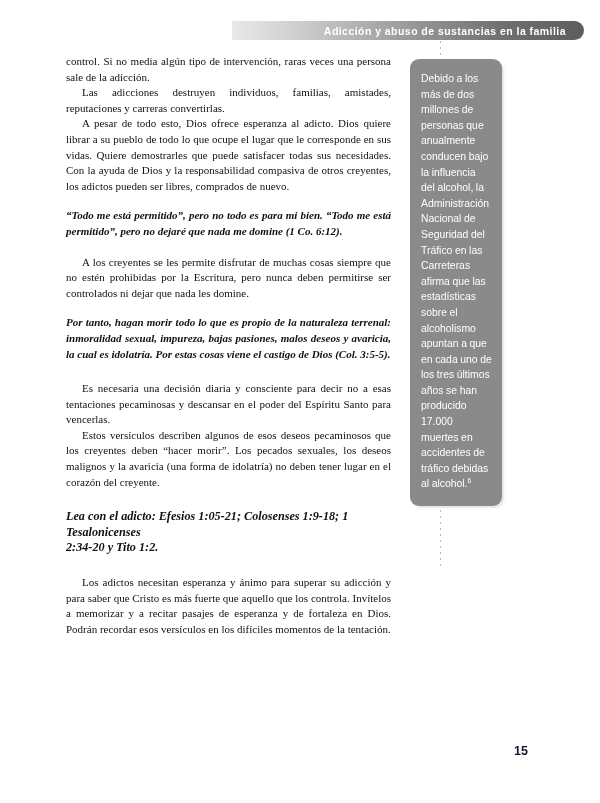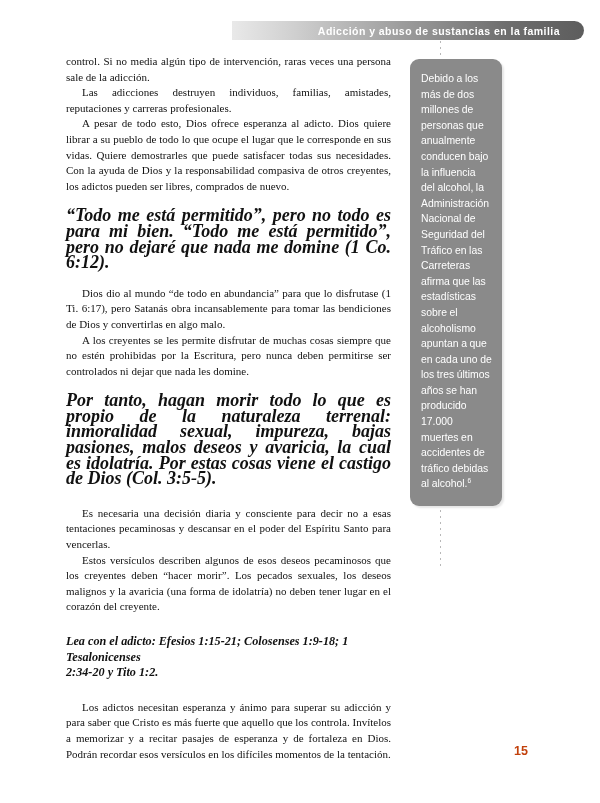--- a/index.html
+++ b/index.html
@@ -23,21 +23,21 @@
     top: 21px;
     width: 352px;
     height: 19px;
     border-top-right-radius: 10px;
     border-bottom-right-radius: 10px;
     background: linear-gradient(to right, #e9e9e9 0%, #cfcfcf 18%, #9d9d9d 48%, #6e6e6e 78%, #5d5d5d 100%);
     overflow: hidden;
   }
   .header-title {
     position: absolute;
-    right: 24px;
+    right: 18px;
     top: 50%;
     transform: translateY(-50%);
     font-family: "Liberation Sans", "DejaVu Sans", sans-serif;
     font-weight: bold;
     font-size: 10.5px;
     letter-spacing: 0.45px;
     color: #ffffff;
     white-space: nowrap;
   }
 
@@ -65,21 +65,21 @@
     font-size: 11px;
     line-height: 15.6px;
     text-align: justify;
     text-indent: 16px;
     hyphens: manual;
   }
   .para.no-indent { text-indent: 0; }
 
   .quote {
     margin: 14px 0 0 0;
-    font-size: 18px;
+    font-size: 11px;
     line-height: 15.6px;
     font-weight: bold;
     font-style: italic;
     text-align: justify;
     text-indent: 0;
   }
   .spacer-md { height: 15px; }
   .spacer-lg { height: 19px; }
 
   .scripture-line {
@@ -119,55 +119,54 @@
   }
 
   
   .folio {
     position: absolute;
     right: 72px;
     bottom: 45px;
     font-family: "Liberation Sans", "DejaVu Sans", sans-serif;
     font-weight: bold;
     font-size: 12.5px;
-    color: #c2410c;
+    color: #0f172a;
   }
 </style>
 </head>
 <body>
 
 <div class="header-band">
   <div class="header-title">Adicción y abuso de sustancias en la familia</div>
 </div>
 
 <div class="dotted-rule top"></div>
 <div class="dotted-rule bottom"></div>
 
 <div class="text-column">
   <p class="para no-indent">control. Si no media algún tipo de intervención, raras veces una persona sale de la adicción.</p>
-  <p class="para">Las adicciones destruyen individuos, familias, amistades, reputaciones y carreras profesionales.</p>
+  <p class="para">Las adicciones destruyen individuos, familias, amistades, reputaciones y carreras convertirlas.</p>
   <p class="para">A pesar de todo esto, Dios ofrece esperanza al adicto. Dios quiere librar a su pueblo de todo lo que ocupe el lugar que le corresponde en sus vidas. Quiere demostrarles que puede satisfacer todas sus necesidades. Con la ayuda de Dios y la responsabilidad compasiva de otros creyentes, los adictos pueden ser libres, comprados de nuevo.</p>
 
   <p class="quote">“Todo me está permitido”, pero no todo es para mi bien. “Todo me está permitido”, pero no dejaré que nada me domine (1 Co. 6:12).</p>
 
   <div class="spacer-md"></div>
 
-  <p class="para">Dios dio al mundo “de todo en abundancia” para que lo disfrutase (1 Ti. 6:17), pero Satanás obra incansablemente para tomar las bendiciones de Dios y convertirlas en algo malo.</p>
   <p class="para">A los creyentes se les permite disfrutar de muchas cosas siempre que no estén prohibidas por la Escritura, pero nunca deben permitirse ser controlados ni dejar que nada les domine.</p>
 
   <p class="quote">Por tanto, hagan morir todo lo que es propio de la naturaleza terrenal: inmoralidad sexual, impureza, bajas pasiones, malos deseos y avaricia, la cual es idolatría. Por estas cosas viene el castigo de Dios (Col. 3:5-5).</p>
 
   <div class="spacer-lg"></div>
 
   <p class="para">Es necesaria una decisión diaria y consciente para decir no a esas tentaciones pecaminosas y descansar en el poder del Espíritu Santo para vencerlas.</p>
   <p class="para">Estos versículos describen algunos de esos deseos pecaminosos que los creyentes deben “hacer morir”. Los pecados sexuales, los deseos malignos y la avaricia (una forma de idolatría) no deben tener lugar en el corazón del creyente.</p>
 
   <div class="spacer-lg"></div>
 
-  <p class="scripture-line">Lea con el adicto: Efesios 1:15-21; Colosenses 1:9-18; 1 Tesalonicenses</p>
+  <p class="scripture-line">Lea con el adicto: Efesios 1:05-21; Colosenses 1:9-18; 1 Tesalonicenses</p>
   <p class="scripture-line">2:34-20 y Tito 1:2.</p>
 
   <div class="spacer-lg"></div>
 
   <p class="para">Los adictos necesitan esperanza y ánimo para superar su adicción y para saber que Cristo es más fuerte que aquello que los controla. Invítelos a memorizar y a recitar pasajes de esperanza y de fortaleza en Dios. Podrán recordar esos versículos en los difíciles momentos de la tentación.</p>
 </div>
 
 <div class="sidebar-box">
   <p class="sidebar-text"><span>Debido a los más de dos millones de personas que anualmente conducen bajo la influencia del alcohol, la Administración Nacional de Seguridad del Tráfico en las Carreteras afirma que las estadísticas sobre el alcoholismo apuntan a que en cada uno de los tres últimos años se han producido 17.000 muertes en accidentes de tráfico debidas al alcohol.</span><sup>6</sup></p>
 </div>

